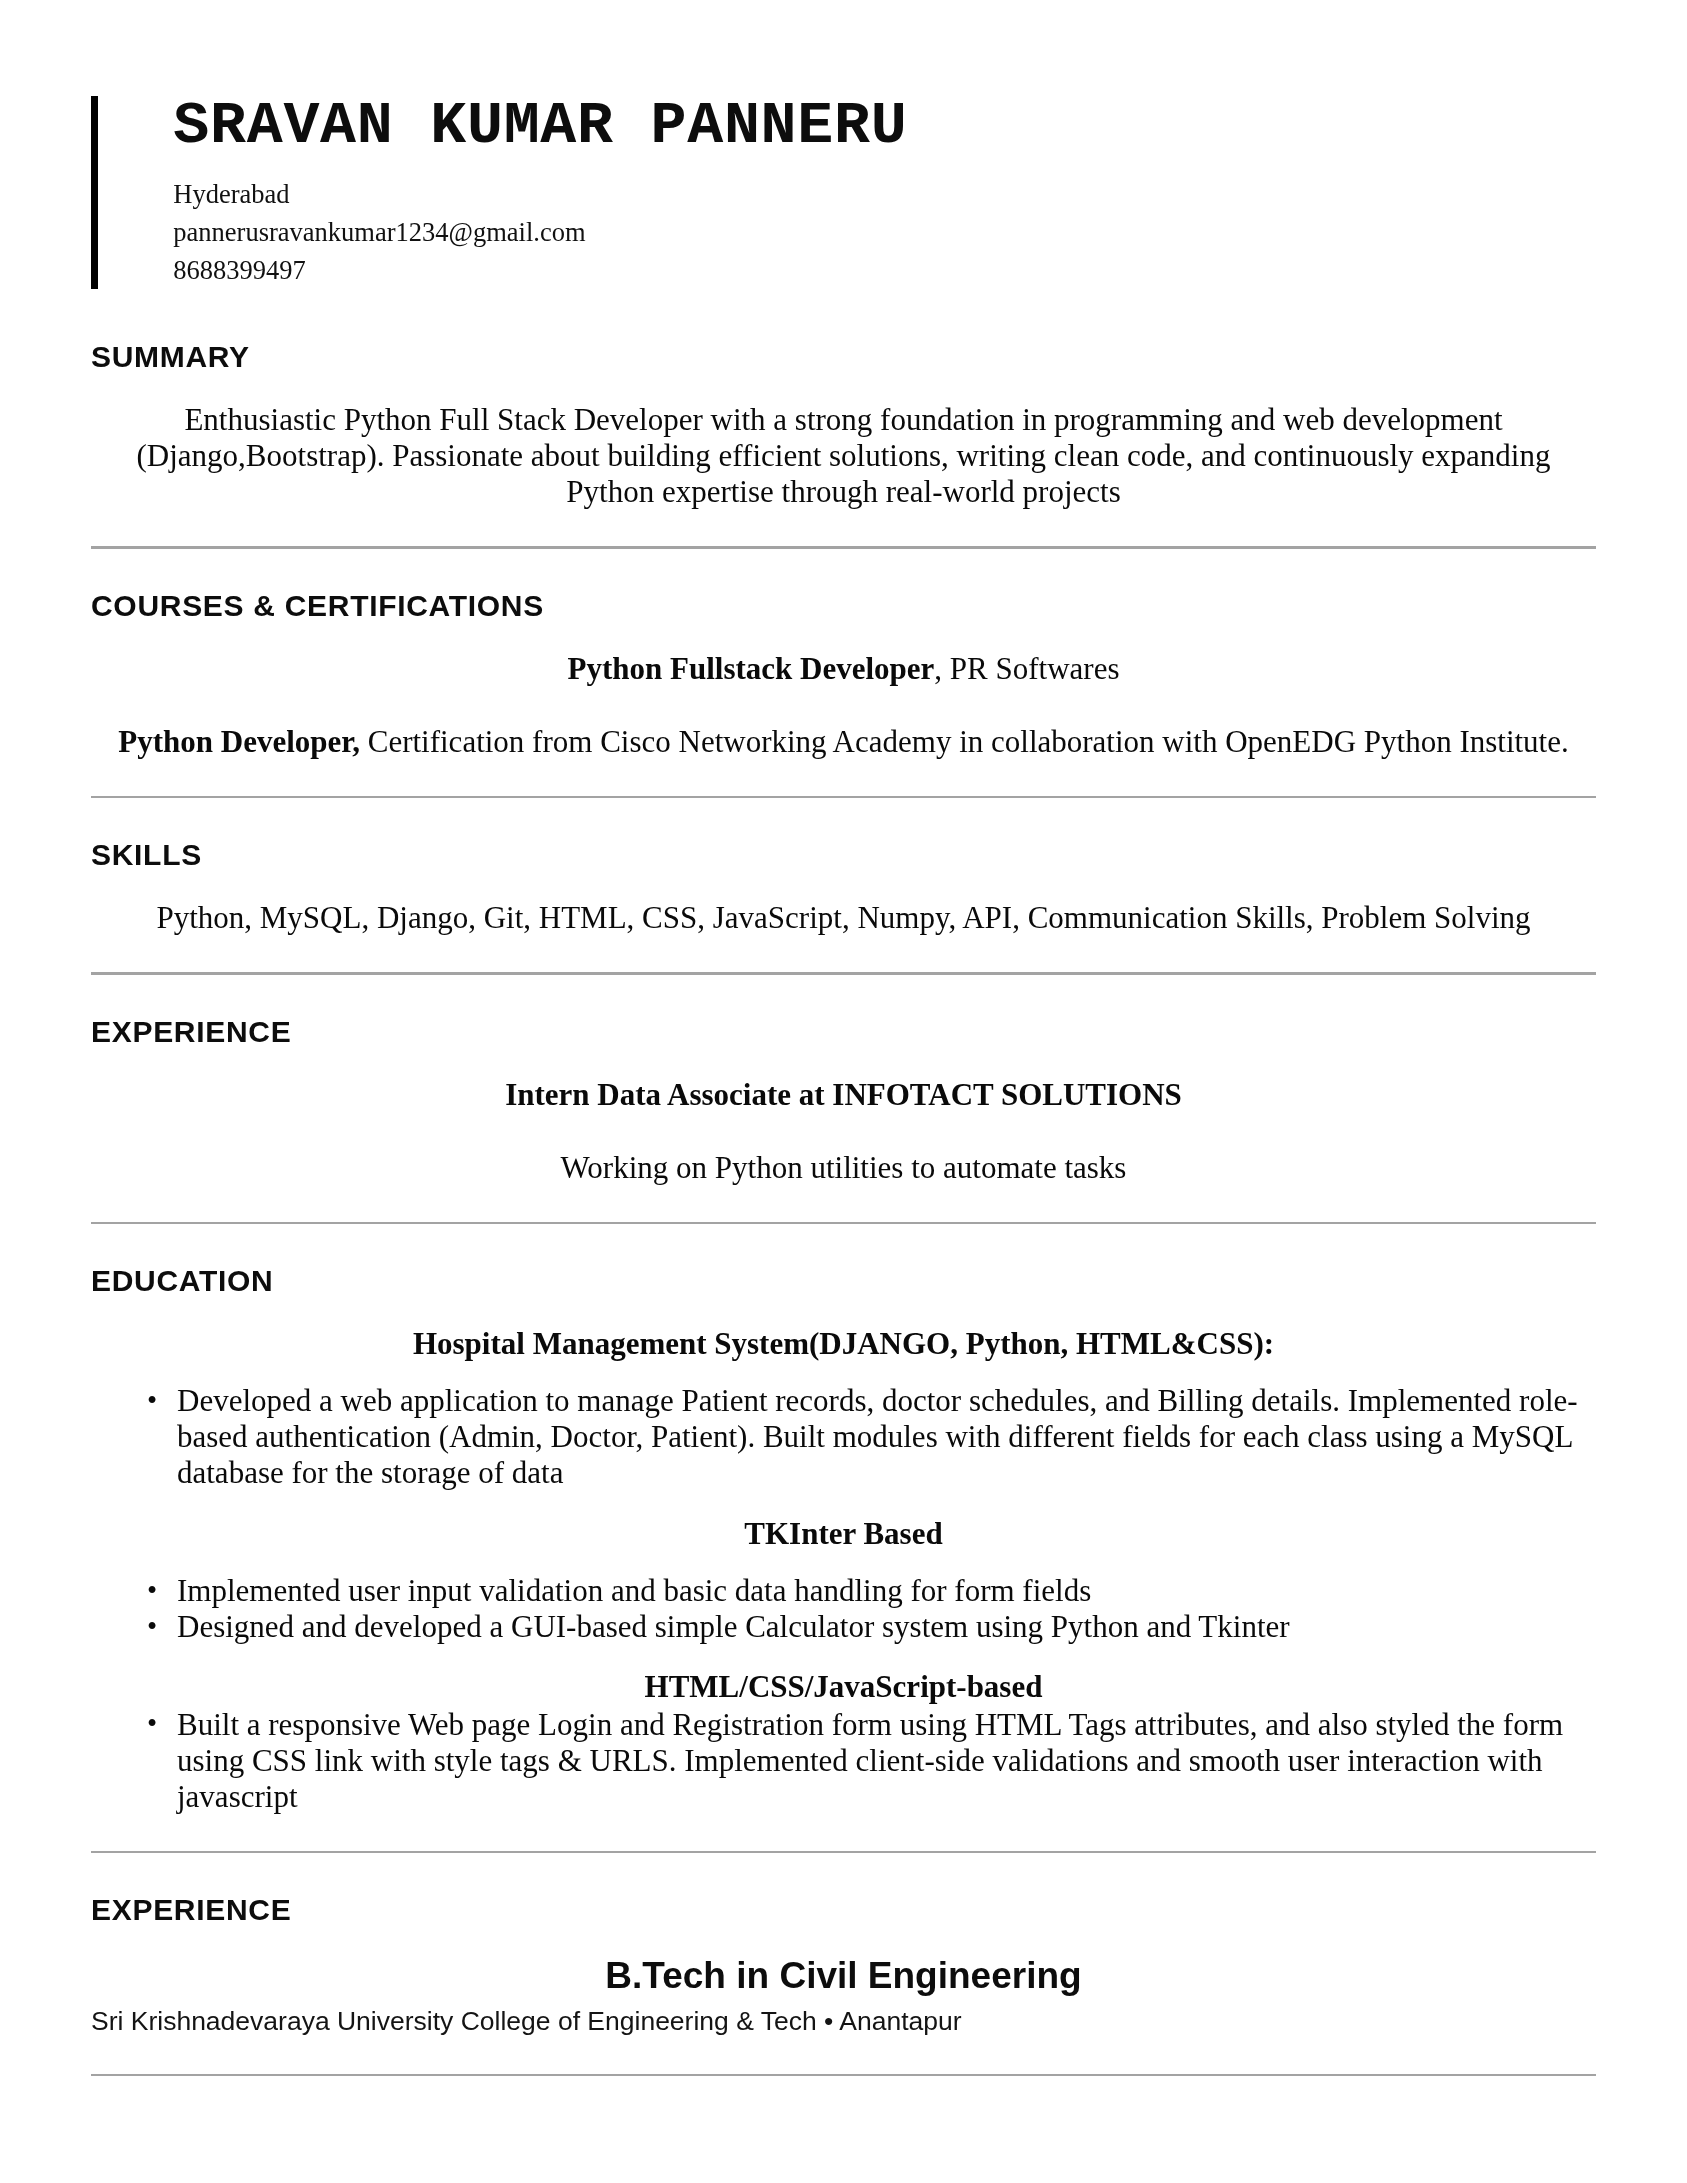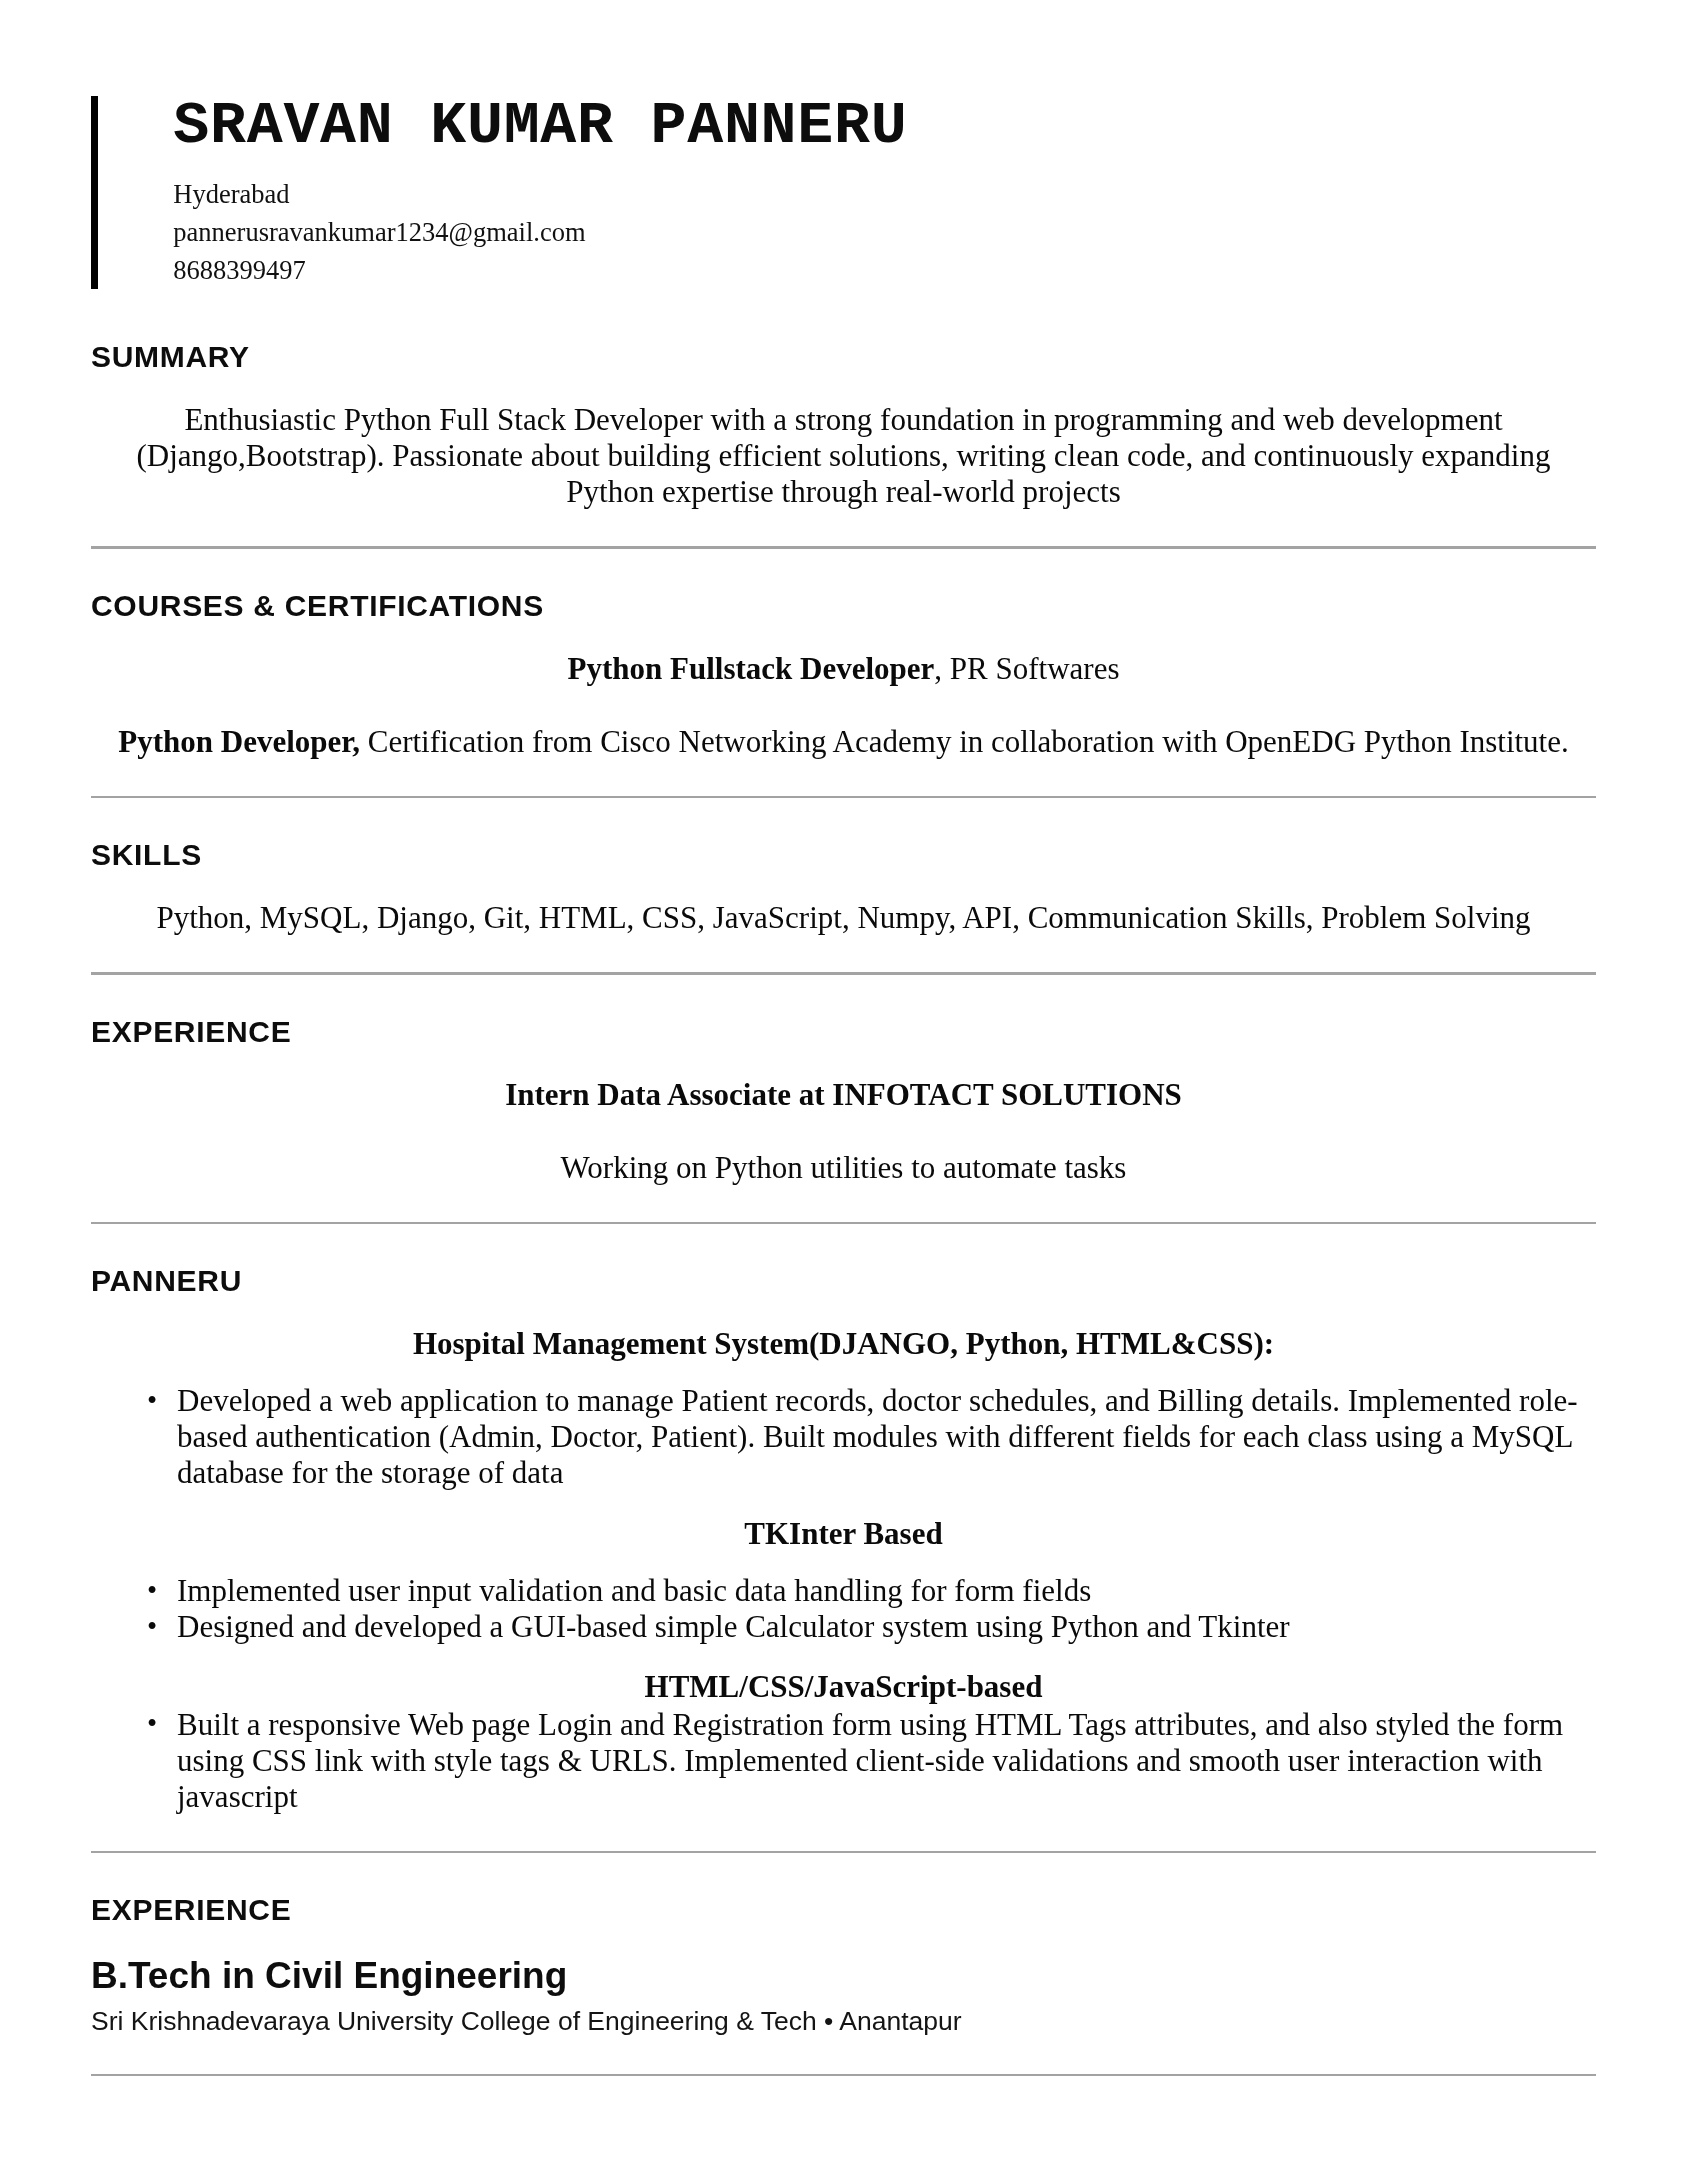--- a/index.html
+++ b/index.html
@@ -42,21 +42,21 @@
   li.bullet::before{
     content:"\2022";
     position:absolute;left:56px;top:-1.3px;
     font-size:29px;color:#0a0a0a;
   }
 
   
   .degree{
     margin:17px 0 0 0;
     font-family:"Liberation Sans",sans-serif;
-    font-weight:bold;font-size:37px;line-height:42px;color:#0d0d0d;
+    font-weight:bold;font-size:37px;line-height:42px;color:#0d0d0d;text-align:center;
   }
   .school{margin:6.6px 0 0 0;font-family:"Liberation Sans",sans-serif;font-size:26.5px;line-height:34px;color:#141414;}
   .edu-date{margin:4px 0 0 0;font-family:"Liberation Sans",sans-serif;font-size:25px;line-height:32px;color:#141414;}
 </style>
 </head>
 <body>
 
 <div class="page">
 
   <header>
@@ -95,21 +95,21 @@
 
   <section>
     <h2 class="sh">EXPERIENCE</h2>
     <p class="body"><strong>Intern Data Associate at INFOTACT SOLUTIONS</strong></p>
     <p class="body">Working on Python utilities to automate tasks</p>
   </section>
 
   <div class="divider"></div>
 
   <section>
-    <h2 class="sh">PANNERU</h2>
+    <h2 class="sh">EDUCATION</h2>
 
     <p class="body"><strong>Hospital Management System(DJANGO, Python, HTML&amp;CSS):</strong></p>
     <ul class="blist">
       <li class="bullet">Developed a web application to manage Patient records, doctor schedules, and Billing details. Implemented role-based authentication (Admin, Doctor, Patient). Built modules with different fields for each class using a MySQL database for the storage of data</li>
     </ul>
 
     <p class="body"><strong>TKInter Based</strong></p>
     <ul class="blist">
       <li class="bullet">Implemented user input validation and basic data handling for form fields</li>
       <li class="bullet">Designed and developed a GUI-based simple Calculator system using Python and Tkinter</li>

